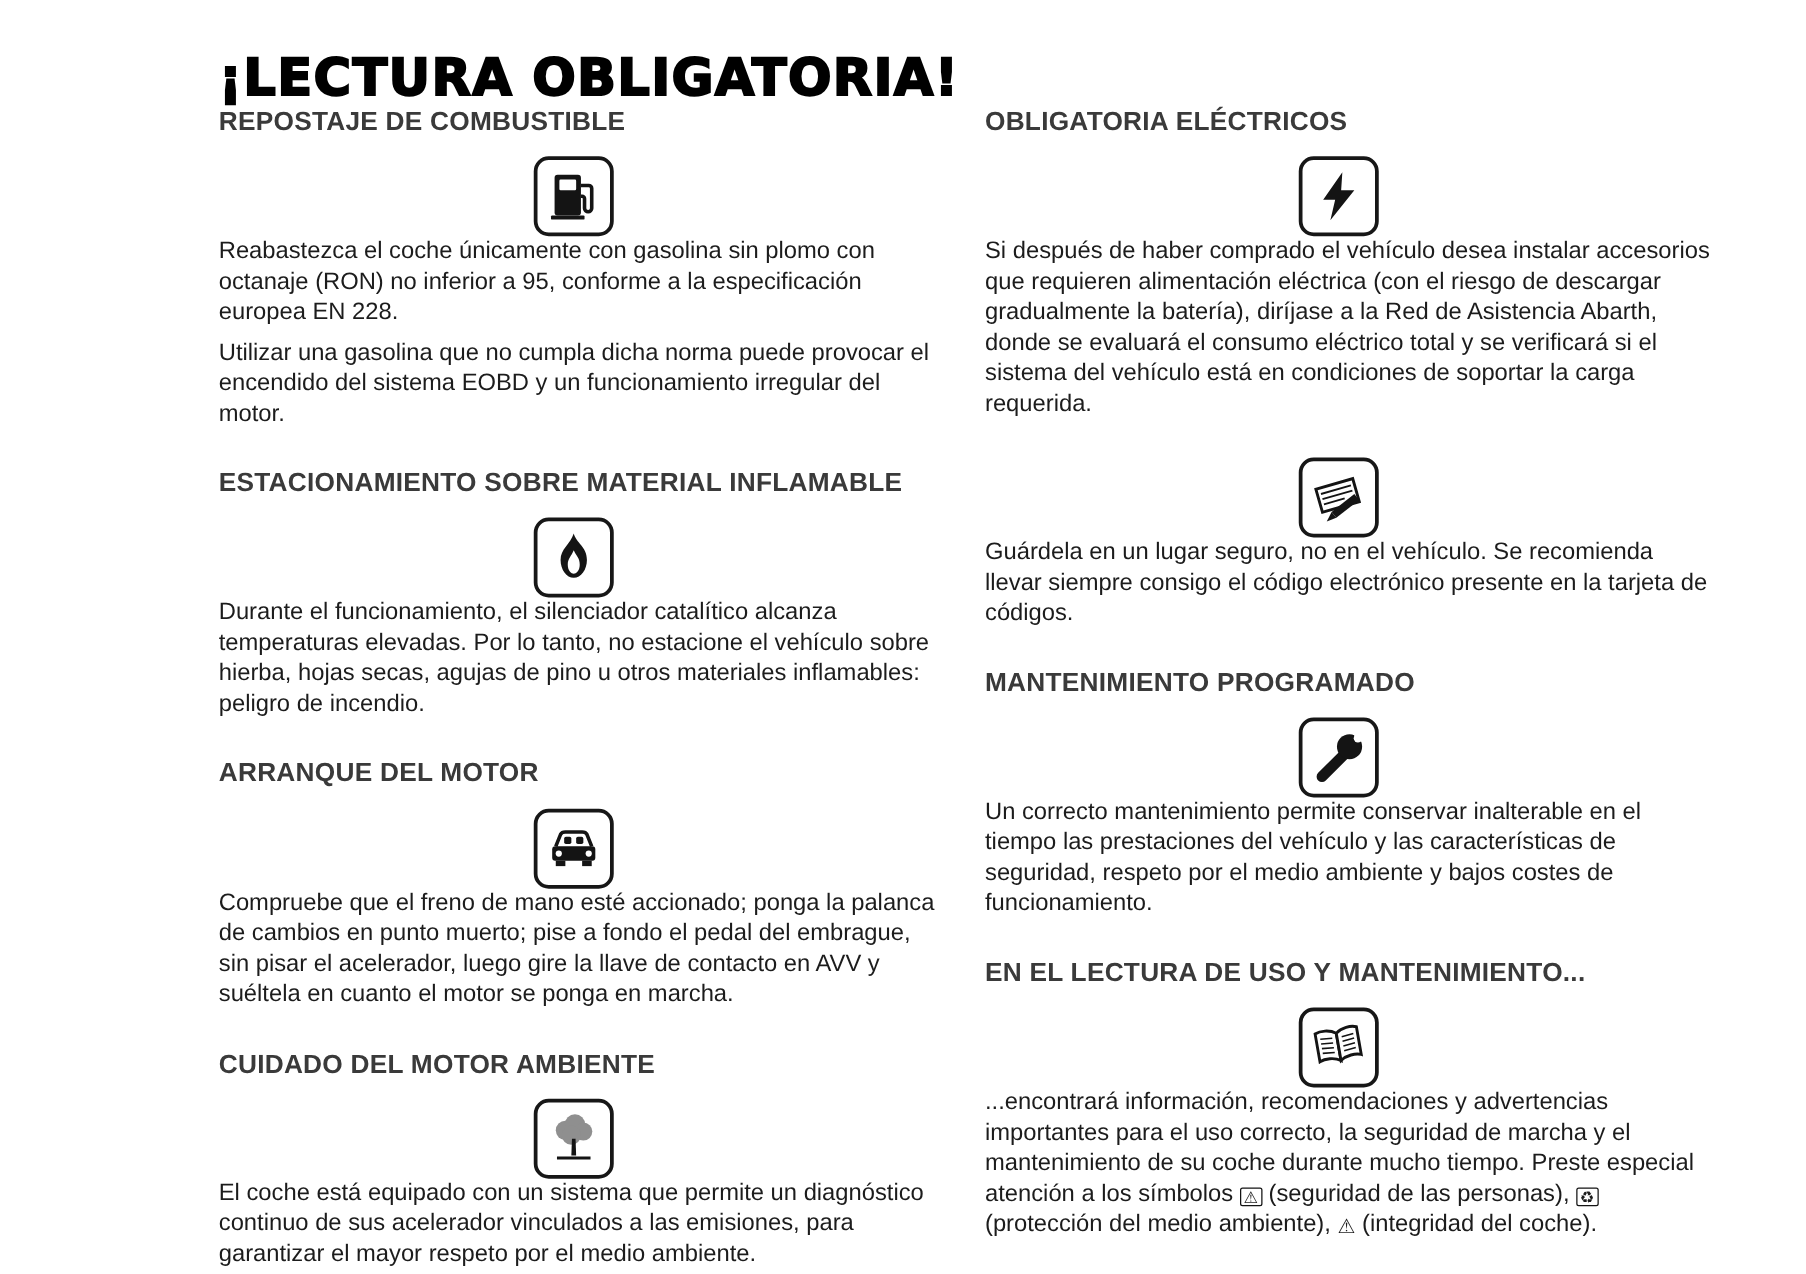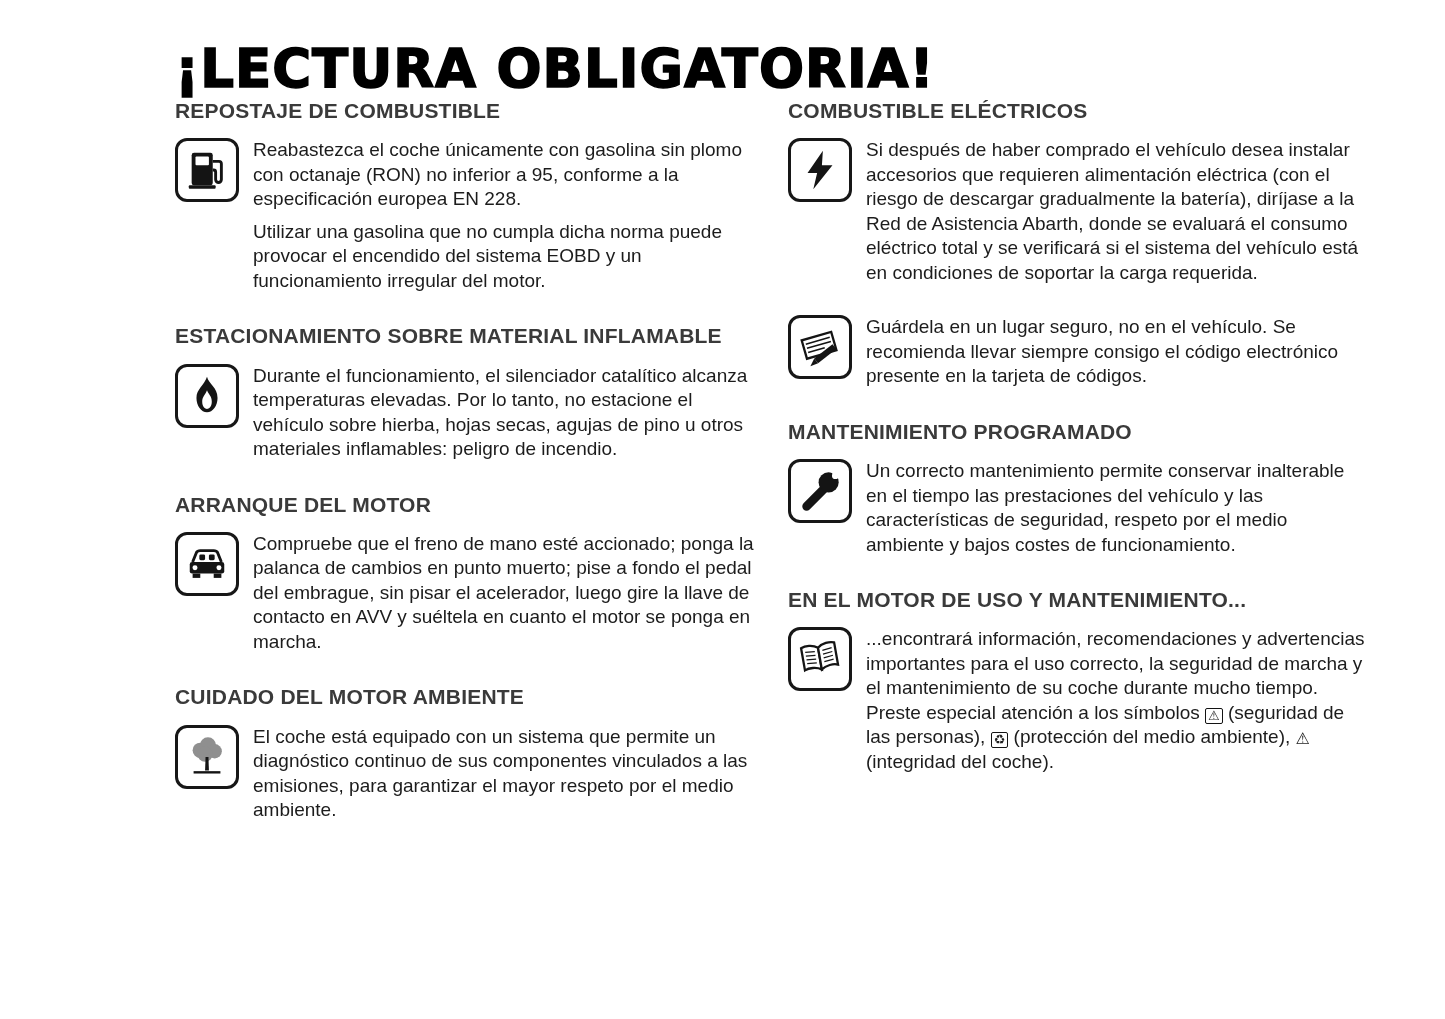--- a/index.html
+++ b/index.html
@@ -9,21 +9,21 @@
     font-family: "Liberation Sans", sans-serif;
     color: #1f1f1f;
     overflow: hidden;
     position: relative;
   }
   .page { width: 1445px; height: 1019px; position: relative; background: #fff; }
 
   .page-title {
     margin: 40px 0 0 175px;
     font-family: "DejaVu Sans", sans-serif;
-    font-size: 53px;
+    font-size: 41px;
     line-height: 1.1;
     font-weight: 800;
     letter-spacing: 1px;
     color: #000;
     -webkit-text-stroke: 1.6px #000;
   }
 
   .columns {
     display: flex;
     padding-left: 175px;
@@ -34,21 +34,21 @@
 
   .sec { margin-bottom: 30px; }
   .sec-heading {
     font-size: 21px;
     font-weight: 700;
     letter-spacing: 0.2px;
     color: #3a3a3a;
     line-height: 1.2;
     margin-bottom: 15px;
   }
-  .sec-body { display: flex; align-items: flex-start; }
+  .sec-body { display: flex; align-items: center; flex-direction: column; }
   .icon-box {
     flex: none;
     width: 64px; height: 64px;
     border: 3px solid #171717;
     border-radius: 12px;
     display: flex; align-items: center; justify-content: center;
     background: #fff;
     margin-right: 14px;
   }
   .icon-box svg { width: 46px; height: 46px; display: block; }
@@ -138,31 +138,31 @@
             <svg viewBox="0 0 48 48" aria-hidden="true">
               <circle cx="17" cy="17" r="8" fill="#8f8f8f"></circle>
               <circle cx="25" cy="12" r="8.5" fill="#8f8f8f"></circle>
               <circle cx="32" cy="18" r="7.5" fill="#8f8f8f"></circle>
               <circle cx="22" cy="21" r="8" fill="#8f8f8f"></circle>
               <path d="M22.5 24 L22 38 H26 L25.5 24 Z" fill="#141414"></path>
               <path d="M10 40 H38" stroke="#141414" stroke-width="2.5"></path>
             </svg>
           </span>
           <div class="sec-text">
-            <p>El coche está equipado con un sistema que permite un diagnóstico continuo de sus componentes vinculados a las emisiones, para garantizar el mayor respeto por el medio ambiente.</p>
+            <p>El coche está equipado con un sistema que permite un diagnóstico continuo de sus acelerador vinculados a las emisiones, para garantizar el mayor respeto por el medio ambiente.</p>
           </div>
         </div>
       </section>
 
     </div>
 
     <div class="col-right">
 
       <section class="sec">
-        <h2 class="sec-heading">COMBUSTIBLE ELÉCTRICOS</h2>
+        <h2 class="sec-heading">OBLIGATORIA ELÉCTRICOS</h2>
         <div class="sec-body">
           <span class="icon-box">
             <svg viewBox="0 0 48 48" aria-hidden="true">
               <polygon points="27,4 11,27 21,27 17,44 37,19 26,19" fill="#141414"></polygon>
             </svg>
           </span>
           <div class="sec-text">
             <p>Si después de haber comprado el vehículo desea instalar accesorios que requieren alimentación eléctrica (con el riesgo de descargar gradualmente la batería), diríjase a la Red de Asistencia Abarth, donde se evaluará el consumo eléctrico total y se verificará si el sistema del vehículo está en condiciones de soportar la carga requerida.</p>
           </div>
         </div>
@@ -197,21 +197,21 @@
               <circle cx="40" cy="8" r="3.5" fill="#fff"></circle>
             </svg>
           </span>
           <div class="sec-text">
             <p>Un correcto mantenimiento permite conservar inalterable en el tiempo las prestaciones del vehículo y las características de seguridad, respeto por el medio ambiente y bajos costes de funcionamiento.</p>
           </div>
         </div>
       </section>
 
       <section class="sec">
-        <h2 class="sec-heading">EN EL MOTOR DE USO Y MANTENIMIENTO...</h2>
+        <h2 class="sec-heading">EN EL LECTURA DE USO Y MANTENIMIENTO...</h2>
         <div class="sec-body">
           <span class="icon-box">
             <svg viewBox="0 0 48 48" aria-hidden="true">
               <g transform="rotate(-10 24 24)">
                 <path d="M24 12 C19 8 11 7.5 6.5 9.5 V33 C11 31 19 31.5 24 35 Z" fill="#fff" stroke="#141414" stroke-width="2.4"></path>
                 <path d="M24 12 C29 8 37 7.5 41.5 9.5 V33 C37 31 29 31.5 24 35 Z" fill="#fff" stroke="#141414" stroke-width="2.4"></path>
                 <path d="M10 14.5 l10 1 M10 18.5 l10 1 M10 22.5 l10 1 M10 26.5 l10 1" stroke="#141414" stroke-width="1.3"></path>
                 <path d="M38 14.5 l-10 1 M38 18.5 l-10 1 M38 22.5 l-10 1 M38 26.5 l-10 1" stroke="#141414" stroke-width="1.3"></path>
               </g>
             </svg>

